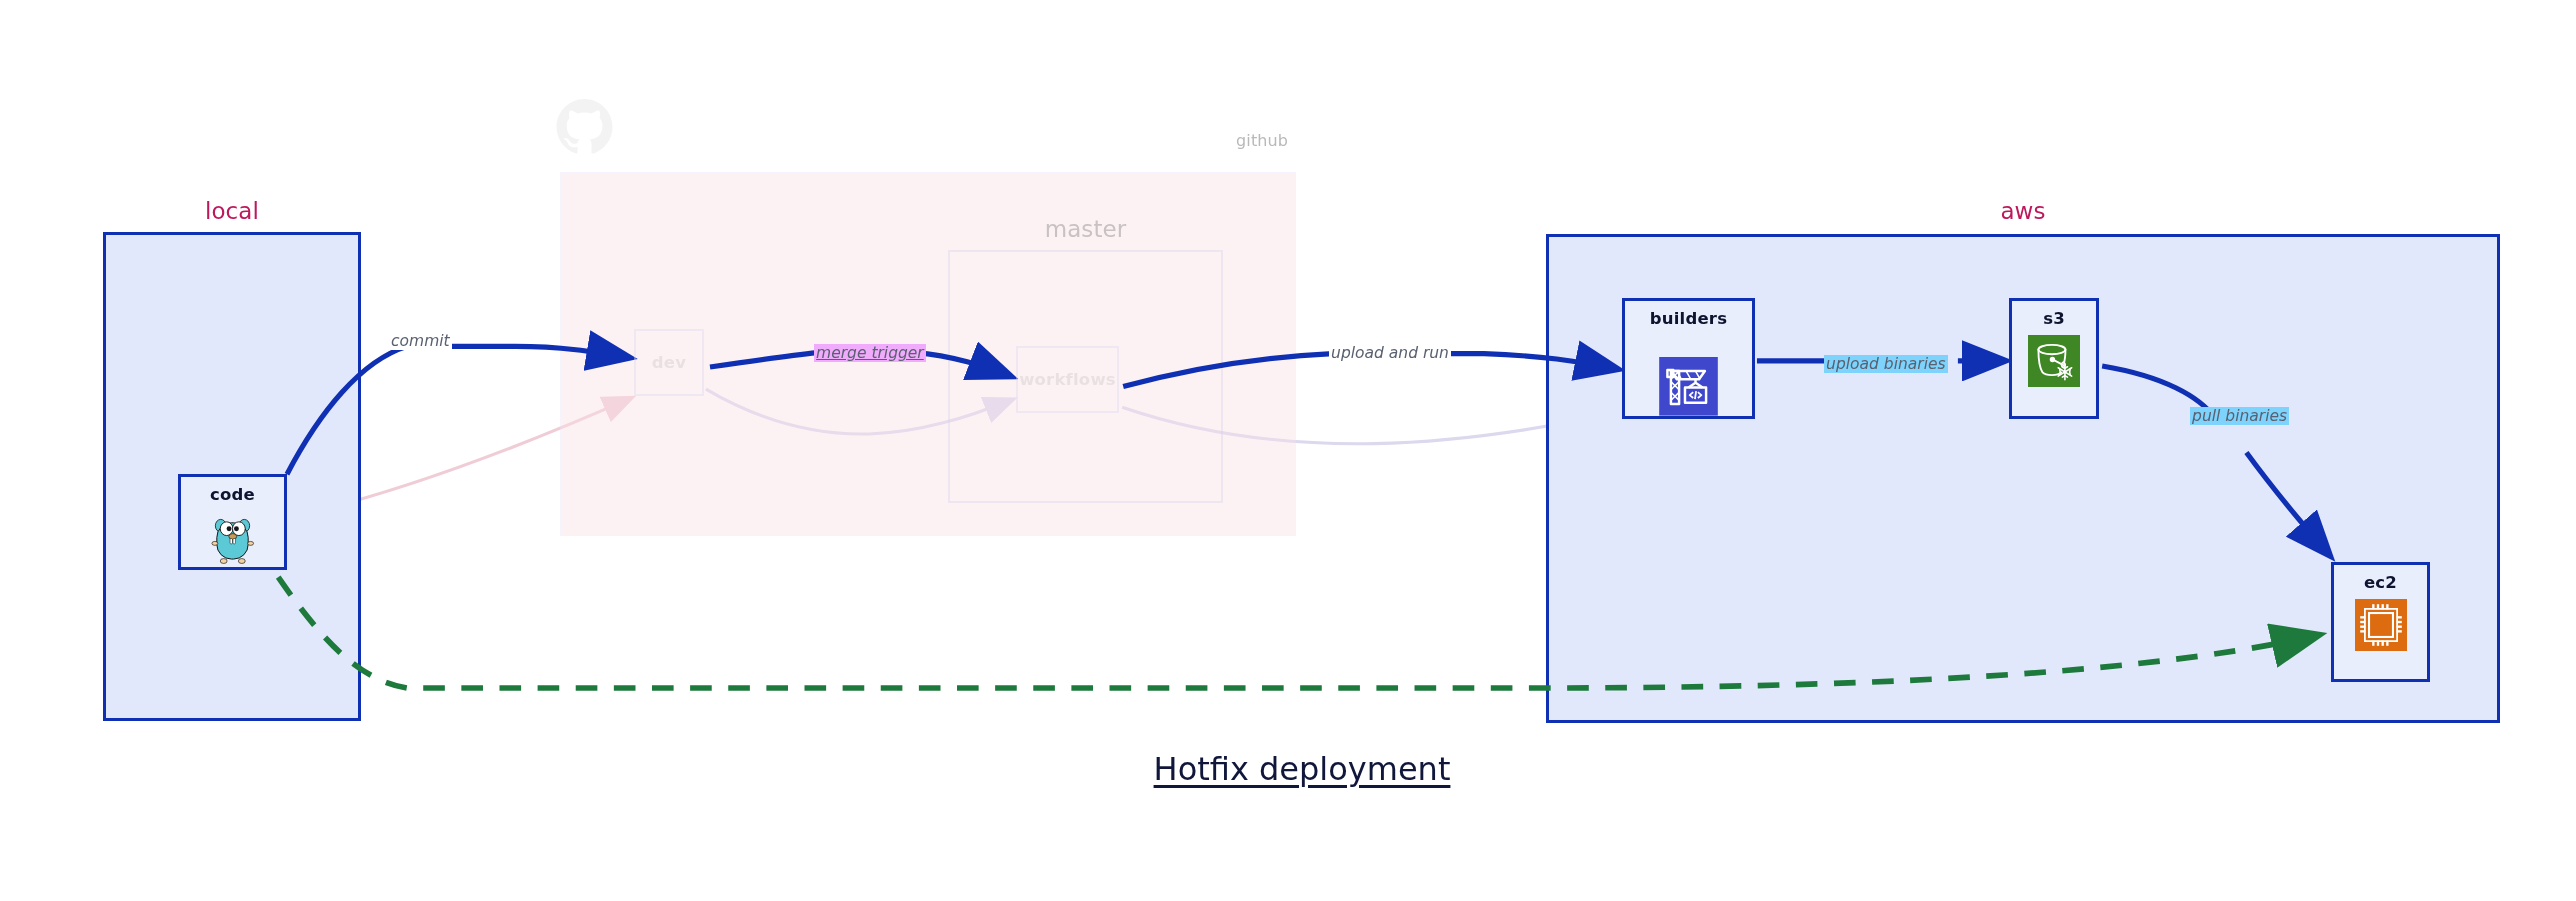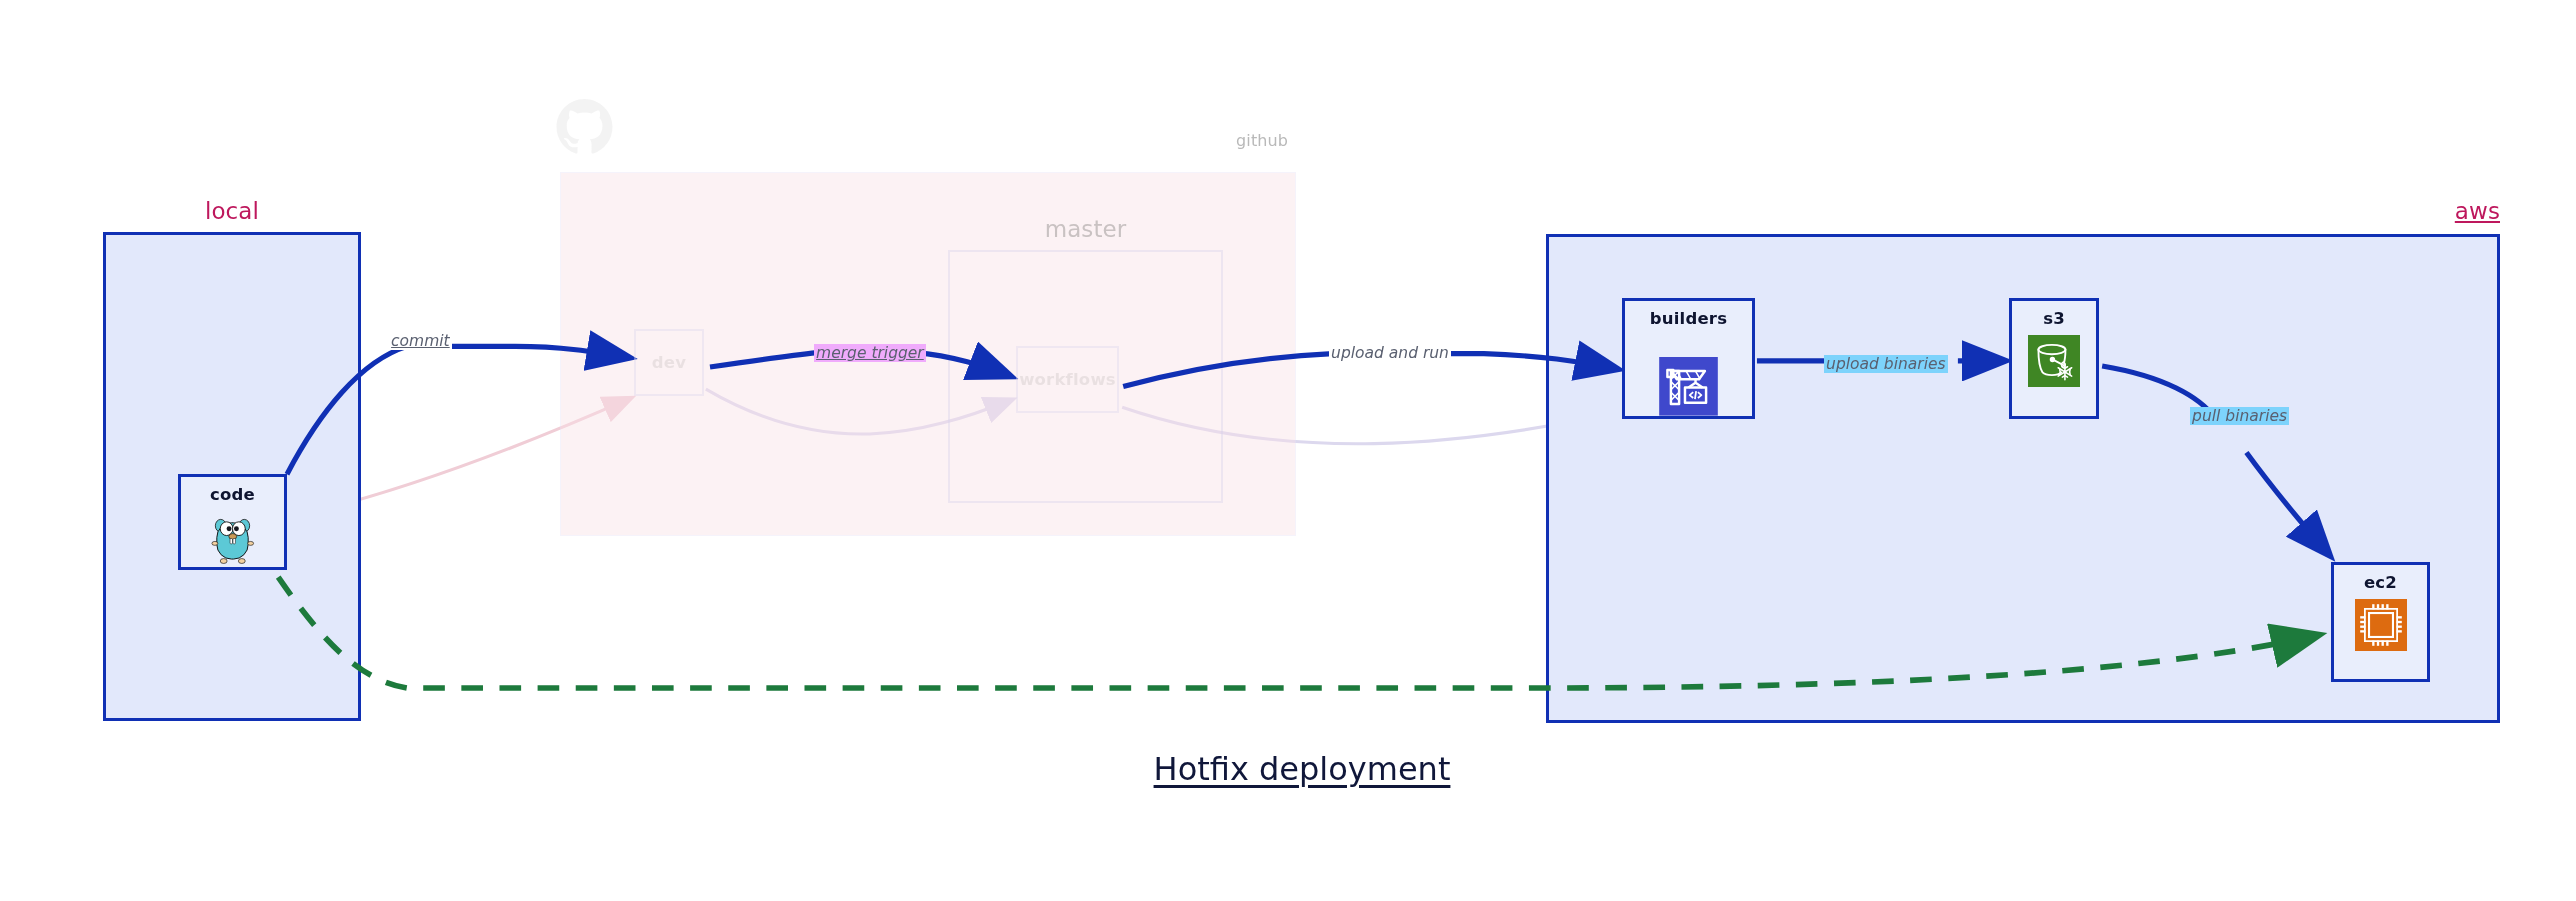--- a/index.html
+++ b/index.html
@@ -22,21 +22,21 @@
   .lbl-github{left:1113px;top:131px;width:175px;text-align:right;
       color:#b9b9b9;font-size:16px;}
 
   .grp-master{left:948px;top:250px;width:275px;height:253px;
       background:transparent;border:2.1px solid #d8d3ea;opacity:.40;}
   .lbl-master{left:948px;top:216px;width:275px;text-align:center;
       color:#c9c2c2;font-size:23px;}
 
   .grp-aws{left:1546px;top:234px;width:954px;height:489px;
       background:#e2e8fb;border:3.6px solid #1030b4;}
-  .lbl-aws{left:1546px;top:198px;width:954px;text-align:right;text-decoration:underline;}
+  .lbl-aws{left:1546px;top:198px;width:954px;text-align:center;}
 
   
   .node{position:absolute;box-sizing:border-box;display:flex;
       flex-direction:column;align-items:center;}
   .node-solid{background:#e9eefc;border:3.6px solid #1030b4;}
   .node-faded{background:transparent;border:2.1px solid #ded8ee;opacity:.40;}
   .node-title{font-size:16.5px;font-weight:bold;color:#0e1430;
       margin-top:8.2px;letter-spacing:0.2px;white-space:nowrap;}
   .node-title-faded{font-size:16.5px;font-weight:bold;color:#cfc7c7;
       margin:auto 0;letter-spacing:0.2px;white-space:nowrap;}
@@ -52,21 +52,21 @@
   
   .diagram-title{position:absolute;left:0;top:750px;width:2604px;
       text-align:center;font-size:32px;color:#10173a;
       text-decoration:underline;text-underline-offset:5.2px;}
 
   
   .edge-label{position:absolute;white-space:nowrap;font-style:italic;
       font-size:15.5px;color:#5a6070;background:#ffffff;padding:0 2.1px;}
   .edge-label.on-pink{background:#f0abfc;text-decoration:underline;}
   .edge-label.on-blue{background:#7dd3fc;}
-  .el-commit{left:389px;top:332px;text-decoration:underline;}
+  .el-commit{left:389px;top:332px;}
   .el-merge{left:814px;top:344px;}
   .el-upload-run{left:1329px;top:344px;}
   .el-upload-bin{left:1824px;top:355px;}
   .el-pull-bin{left:2190px;top:407px;}
 
   .octocat{position:absolute;left:556px;top:99px;opacity:.30;}
 </style>
 </head>
 <body>
 

